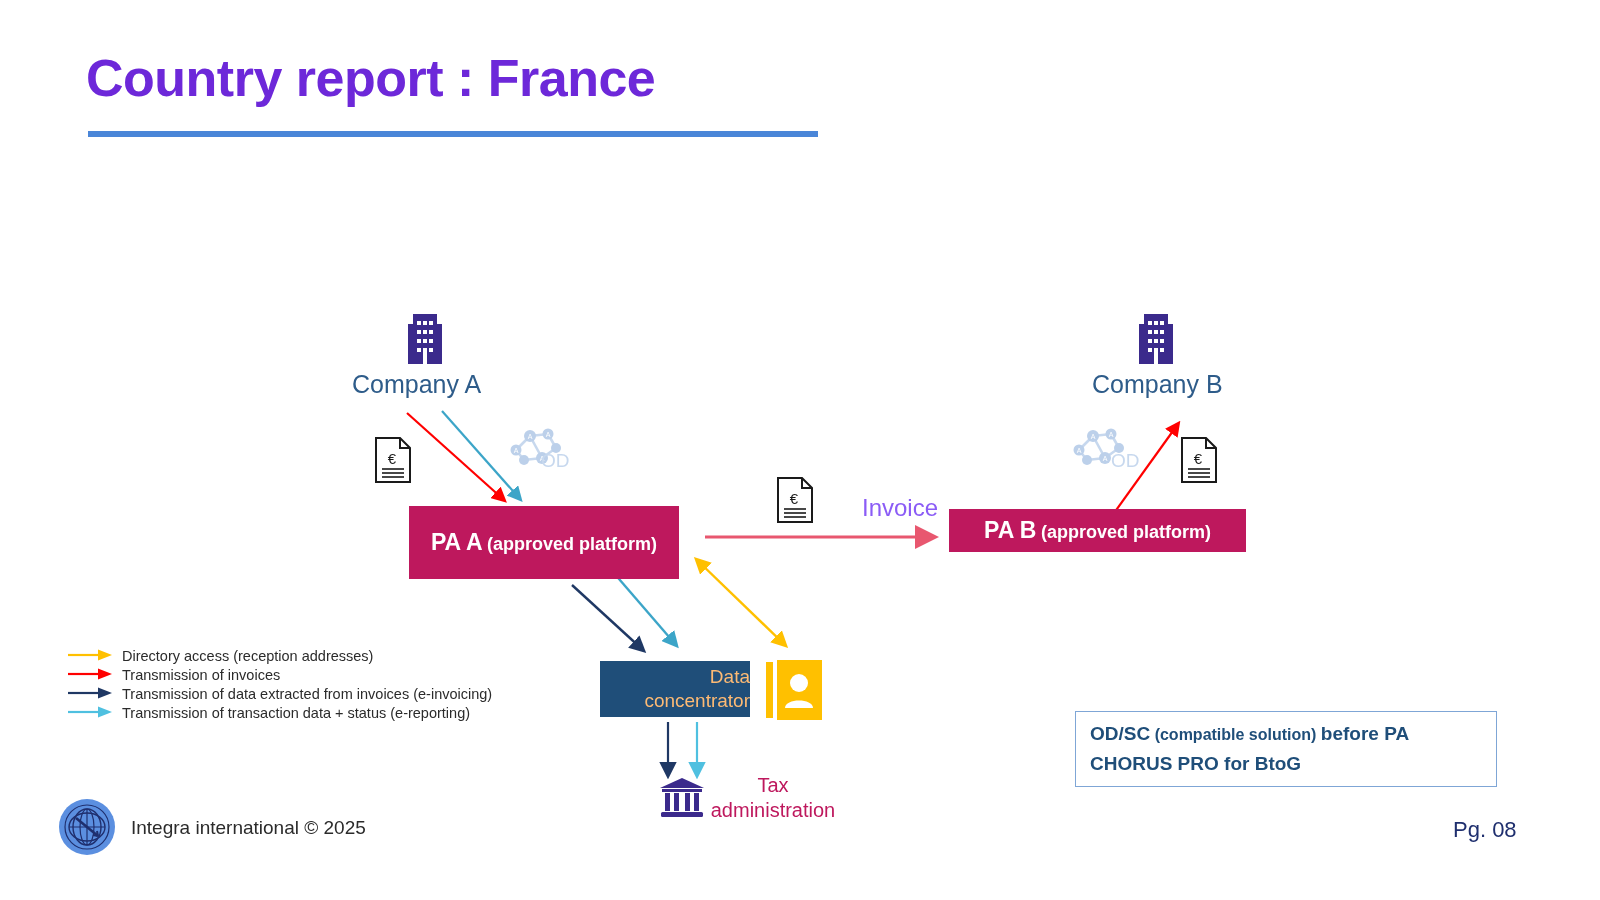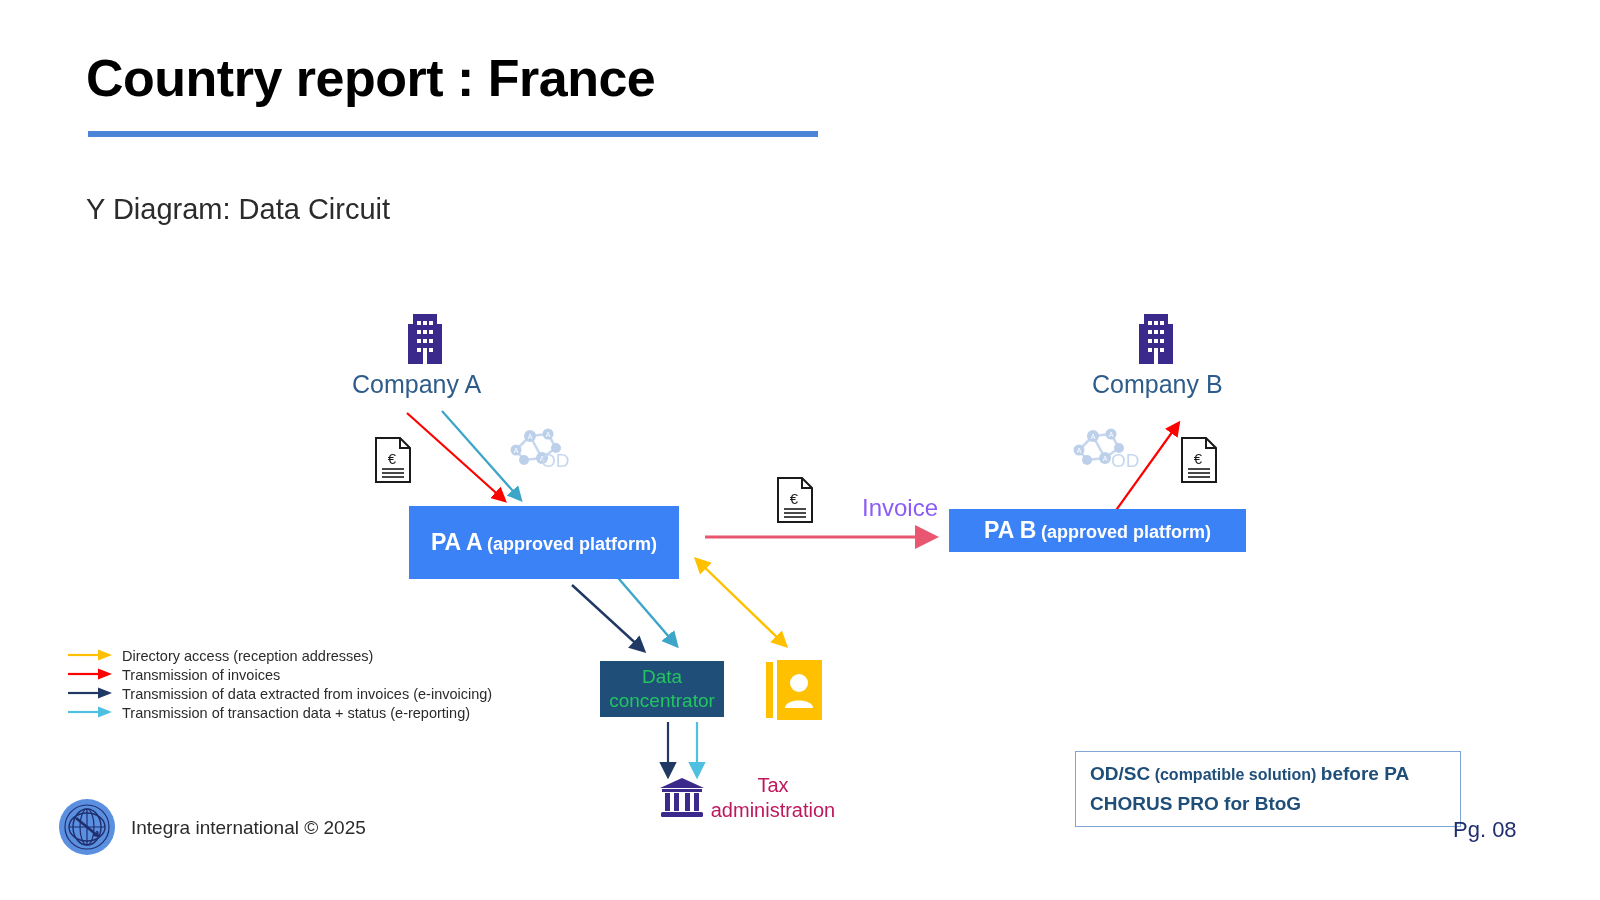--- a/index.html
+++ b/index.html
@@ -21,21 +21,21 @@
     background: #ffffff;
   }
 
   
   #page-title {
     position: absolute;
     left: 86px;
     top: 48px;
     font-size: 52px;
     font-weight: bold;
-    color: #000000;
+    color: #6d28d9;
     letter-spacing: -0.5px;
     white-space: nowrap;
   }
   #title-rule {
     position: absolute;
     left: 88px;
     top: 131px;
     width: 730px;
     height: 6px;
     background: #4A86D8;
@@ -107,21 +107,21 @@
     left: 862px;
     top: 494px;
     font-size: 24px;
     color: #8b5cf6;
     white-space: nowrap;
   }
 
   
   .platform-box {
     position: absolute;
-    background: #3b82f6;
+    background: #be185d;
     color: #ffffff;
     display: flex;
     align-items: center;
     justify-content: center;
     text-align: center;
     box-sizing: border-box;
   }
   #pa-a-box {
     left: 409px;
     top: 506px;
@@ -142,27 +142,27 @@
   }
   .pa-sub {
     font-size: 18px;
     font-weight: bold;
   }
 
   #data-concentrator-box {
     position: absolute;
     left: 600px;
     top: 661px;
-    width: 124px;
+    width: 150px;
     height: 56px;
     background: #1F4E79;
-    color: #22c55e;
+    color: #fdba74;
     display: flex;
     flex-direction: column;
-    align-items: center;
+    align-items: flex-end;
     justify-content: center;
     font-size: 19px;
     line-height: 1.25;
     text-align: center;
   }
 
   #directory-icon {
     position: absolute;
     left: 766px;
     top: 660px;
@@ -208,22 +208,22 @@
     margin-left: 8px;
     font-size: 14.5px;
     color: #2B2B2B;
     white-space: nowrap;
   }
 
   
   #callout-box {
     position: absolute;
     left: 1075px;
-    top: 751px;
-    width: 386px;
+    top: 711px;
+    width: 422px;
     height: 76px;
     border: 1.5px solid #7FA6D6;
     box-sizing: border-box;
     padding: 11px 14px 0 14px;
     color: #1F4E79;
   }
   .callout-line {
     white-space: nowrap;
     margin-bottom: 8px;
   }
@@ -262,21 +262,20 @@
     white-space: nowrap;
   }
 </style>
 </head>
 <body>
 
 <div class="slide">
 
   <div id="page-title">Country report : France</div>
   <div id="title-rule"></div>
-  <div id="subtitle">Y Diagram: Data Circuit</div>
 
   <svg id="diagram-svg" viewBox="0 0 1600 900">
     <defs>
       <marker id="ah-red" markerWidth="7" markerHeight="7" refX="5.2" refY="3.5" orient="auto">
         <path d="M0,0 L7,3.5 L0,7 z" fill="#FF0000"></path>
       </marker>
       <marker id="ah-pink" markerWidth="8" markerHeight="8" refX="6" refY="4" orient="auto">
         <path d="M0,0 L8,4 L0,8 z" fill="#E8576F"></path>
       </marker>
       <marker id="ah-cyan" markerWidth="7" markerHeight="7" refX="5.2" refY="3.5" orient="auto">

